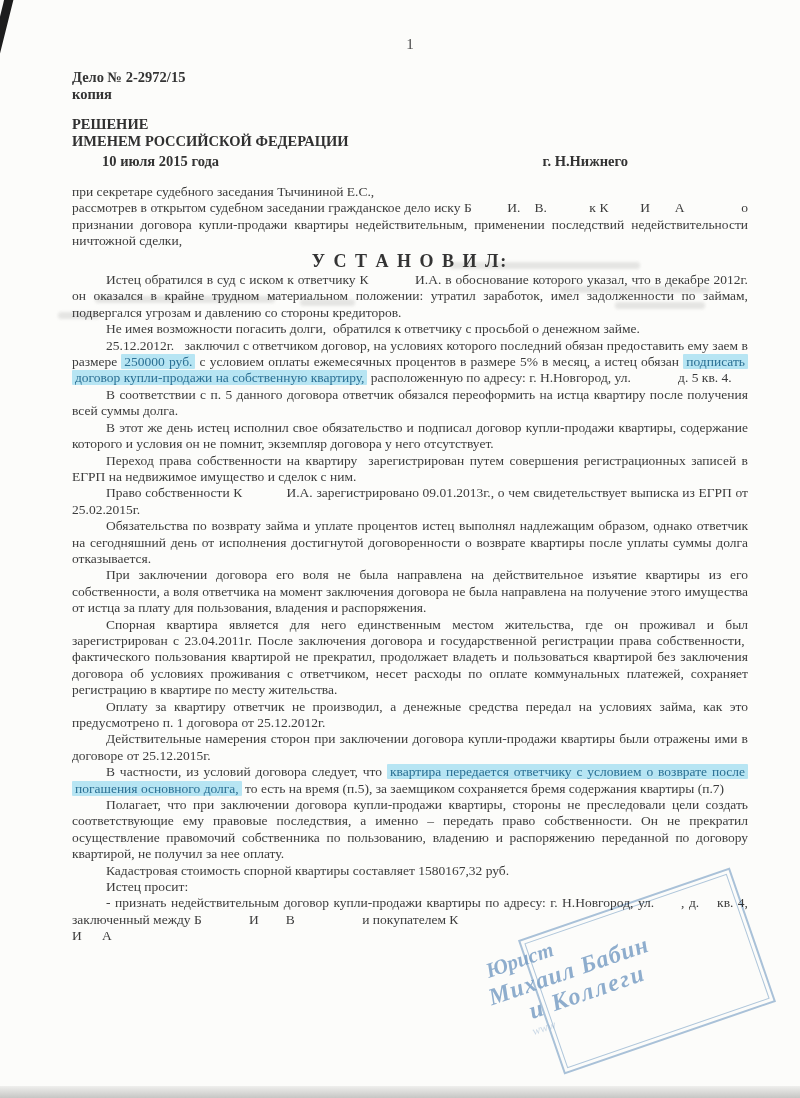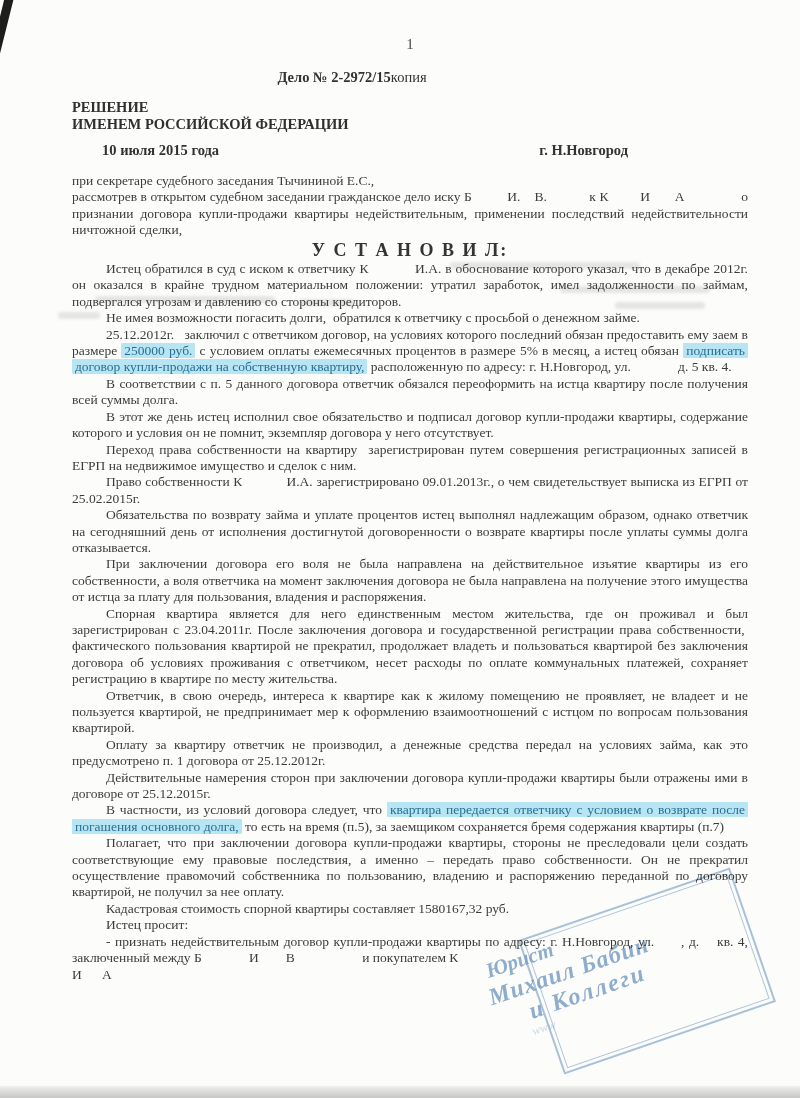--- a/index.html
+++ b/index.html
@@ -8,24 +8,24 @@
     width:800px;height:1098px;
     background:#fcfcfa;
     font-family:"Liberation Serif", serif;
     color:#3c3c3c;
     overflow:hidden;
   }
   .content{
     position:absolute;left:72px;top:36px;width:676px;z-index:1;
   }
   .pageno{ text-align:center;font-size:15px;margin:0 0 16px 0;color:#4a4a4a;}
-  .case-row{ display:flex;justify-content:center;align-items:baseline;font-size:14.5px;font-weight:bold;color:#333;}
-  .case-row .copy{ margin-right:116px;font-weight:normal;}
+  .case-row{ display:flex;justify-content:space-between;align-items:baseline;font-size:14.5px;font-weight:bold;color:#333;flex-direction:column;}
+  .case-row .copy{ margin-right:116px;font-weight:bold;}
   .title-block{ text-align:left;font-weight:bold;font-size:14.5px;line-height:17px;margin-top:13px;color:#303030;}
-  .date-row{ display:flex;justify-content:space-between;font-size:14.5px;font-weight:bold;margin-top:9px;color:#333;}
+  .date-row{ display:flex;justify-content:space-between;font-size:14.5px;font-weight:bold;margin-top:3px;color:#333;}
   .date-row .date{ padding-left:30px;}
   .date-row .city{ padding-right:120px;}
   .body-text{ margin-top:14px;font-size:13.5px;line-height:16.4px;text-align:justify;}
   .body-text p{ margin:0;}
   .body-text p.indent{ text-indent:34px;}
   .body-text p.heading{
     text-align:center;text-indent:0;font-weight:bold;letter-spacing:2px;
     margin:3px 0 3px 0;color:#343434;font-size:18px;
   }
   .hl{
@@ -89,38 +89,37 @@
       <span class="copy">копия</span>
     </div>
 
     <div class="title-block">
       <div>РЕШЕНИЕ</div>
       <div>ИМЕНЕМ РОССИЙСКОЙ ФЕДЕРАЦИИ</div>
     </div>
 
     <div class="date-row">
       <span class="date">10 июля 2015 года</span>
-      <span class="city">г. Н.Новгород</span>
+      <span class="city">г. Н.Нижнего</span>
     </div>
 
     <div class="body-text" id="paragraphs">
         <p><span>при секретаре судебного заседания Тычининой Е.С.,</span></p>
         <p><span>рассмотрев в открытом судебном заседании гражданское дело иску Б&nbsp;&nbsp;&nbsp;&nbsp;&nbsp;&nbsp;&nbsp;&nbsp;&nbsp;&nbsp;И.&nbsp;&nbsp;&nbsp;&nbsp;В.&nbsp;&nbsp;&nbsp;&nbsp;&nbsp;&nbsp;&nbsp;&nbsp;&nbsp;&nbsp;&nbsp;&nbsp;к К&nbsp;&nbsp;&nbsp;&nbsp;&nbsp;&nbsp;&nbsp;&nbsp;&nbsp;И&nbsp;&nbsp;&nbsp;&nbsp;&nbsp;&nbsp;&nbsp;А&nbsp;&nbsp;&nbsp;&nbsp;&nbsp;&nbsp;&nbsp;&nbsp;&nbsp;&nbsp;&nbsp;&nbsp;&nbsp;&nbsp;&nbsp;&nbsp;о признании договора купли-продажи квартиры недействительным, применении последствий недействительности ничтожной сделки,</span></p>
         <p class="heading"><span>У С Т А Н О В И Л:</span></p>
         <p class="indent"><span>Истец обратился в суд с иском к ответчику К&nbsp;&nbsp;&nbsp;&nbsp;&nbsp;&nbsp;&nbsp;&nbsp;&nbsp;&nbsp;&nbsp;&nbsp;И.А. в обоснование которого указал, что в декабре 2012г. он оказался в крайне трудном материальном положении: утратил заработок, имел задолженности по займам, подвергался угрозам и давлению со стороны кредиторов.</span></p>
         <p class="indent"><span>Не имея возможности погасить долги,&nbsp; обратился к ответчику с просьбой о денежном займе.</span></p>
         <p class="indent"><span>25.12.2012г.&nbsp;&nbsp; заключил с ответчиком договор, на условиях которого последний обязан предоставить ему заем в размере </span><span class="hl">250000 руб.</span><span> с условием оплаты ежемесячных процентов в размере 5% в месяц, а истец обязан </span><span class="hl">подписать договор купли-продажи на собственную квартиру,</span><span> расположенную по адресу: г. Н.Новгород, ул.&nbsp;&nbsp;&nbsp;&nbsp;&nbsp;&nbsp;&nbsp;&nbsp;&nbsp;&nbsp;&nbsp;&nbsp;&nbsp;&nbsp;д. 5 кв. 4.</span></p>
         <p class="indent"><span>В соответствии с п. 5 данного договора ответчик обязался переоформить на истца квартиру после получения всей суммы долга.</span></p>
         <p class="indent"><span>В этот же день истец исполнил свое обязательство и подписал договор купли-продажи квартиры, содержание которого и условия он не помнит, экземпляр договора у него отсутствует.</span></p>
         <p class="indent"><span>Переход права собственности на квартиру&nbsp; зарегистрирован путем совершения регистрационных записей в ЕГРП на недвижимое имущество и сделок с ним.</span></p>
         <p class="indent"><span>Право собственности К&nbsp;&nbsp;&nbsp;&nbsp;&nbsp;&nbsp;&nbsp;&nbsp;&nbsp;&nbsp;&nbsp;&nbsp;И.А. зарегистрировано 09.01.2013г., о чем свидетельствует выписка из ЕГРП от 25.02.2015г.</span></p>
         <p class="indent"><span>Обязательства по возврату займа и уплате процентов истец выполнял надлежащим образом, однако ответчик на сегодняшний день от исполнения достигнутой договоренности о возврате квартиры после уплаты суммы долга отказывается.</span></p>
         <p class="indent"><span>При заключении договора его воля не была направлена на действительное изъятие квартиры из его собственности, а воля ответчика на момент заключения договора не была направлена на получение этого имущества от истца за плату для пользования, владения и распоряжения.</span></p>
         <p class="indent"><span>Спорная квартира является для него единственным местом жительства, где он проживал и был зарегистрирован с 23.04.2011г. После заключения договора и государственной регистрации права собственности,&nbsp; фактического пользования квартирой не прекратил, продолжает владеть и пользоваться квартирой без заключения договора об условиях проживания с ответчиком, несет расходы по оплате коммунальных платежей, сохраняет регистрацию в квартире по месту жительства.</span></p>
-        <p class="indent"><span>Ответчик, в свою очередь, интереса к квартире как к жилому помещению не проявляет, не владеет и не пользуется квартирой, не предпринимает мер к оформлению взаимоотношений с истцом по вопросам пользования квартирой.</span></p>
         <p class="indent"><span>Оплату за квартиру ответчик не производил, а денежные средства передал на условиях займа, как это предусмотрено п. 1 договора от 25.12.2012г.</span></p>
         <p class="indent"><span>Действительные намерения сторон при заключении договора купли-продажи квартиры были отражены ими в договоре от 25.12.2015г.</span></p>
         <p class="indent"><span>В частности, из условий договора следует, что </span><span class="hl">квартира передается ответчику с условием о возврате после погашения основного долга,</span><span> то есть на время (п.5), за заемщиком сохраняется бремя содержания квартиры (п.7)</span></p>
         <p class="indent"><span>Полагает, что при заключении договора купли-продажи квартиры, стороны не преследовали цели создать соответствующие ему правовые последствия, а именно – передать право собственности. Он не прекратил осуществление правомочий собственника по пользованию, владению и распоряжению переданной по договору квартирой, не получил за нее оплату.</span></p>
         <p class="indent"><span>Кадастровая стоимость спорной квартиры составляет 1580167,32 руб.</span></p>
         <p class="indent"><span>Истец просит:</span></p>
         <p class="indent"><span>- признать недействительным договор купли-продажи квартиры по адресу: г. Н.Новгород, ул.&nbsp;&nbsp;&nbsp;&nbsp;&nbsp;&nbsp;, д.&nbsp;&nbsp;&nbsp; кв. 4, заключенный между Б&nbsp;&nbsp;&nbsp;&nbsp;&nbsp;&nbsp;&nbsp;&nbsp;&nbsp;&nbsp;&nbsp;&nbsp;&nbsp;&nbsp;И&nbsp;&nbsp;&nbsp;&nbsp;&nbsp;&nbsp;&nbsp;&nbsp;В&nbsp;&nbsp;&nbsp;&nbsp;&nbsp;&nbsp;&nbsp;&nbsp;&nbsp;&nbsp;&nbsp;&nbsp;&nbsp;&nbsp;&nbsp;&nbsp;&nbsp;&nbsp;&nbsp;&nbsp;и покупателем К</span></p>
         <p><span>И&nbsp;&nbsp;&nbsp;&nbsp;&nbsp;&nbsp;А</span></p>
       </div>
   </div>

